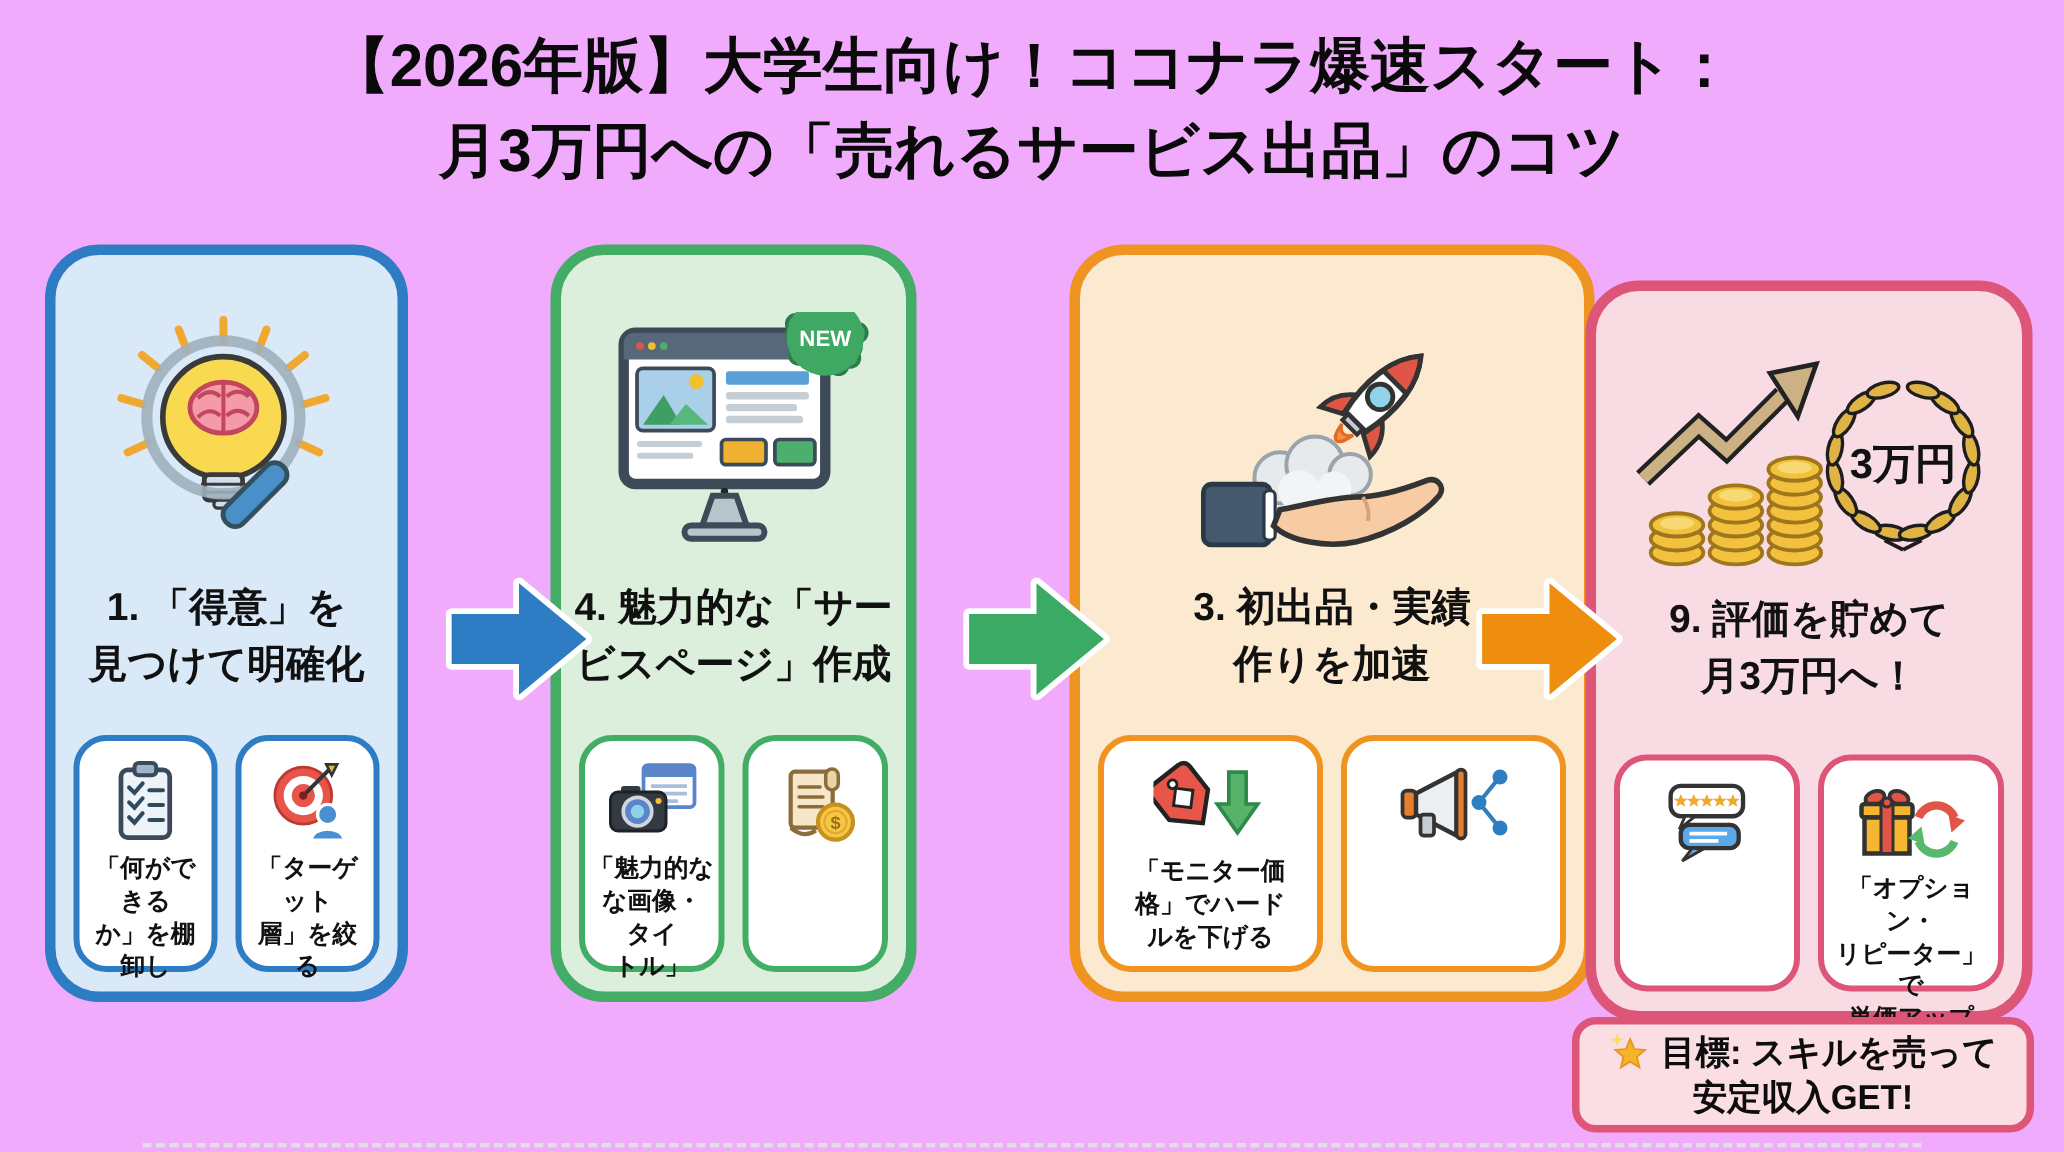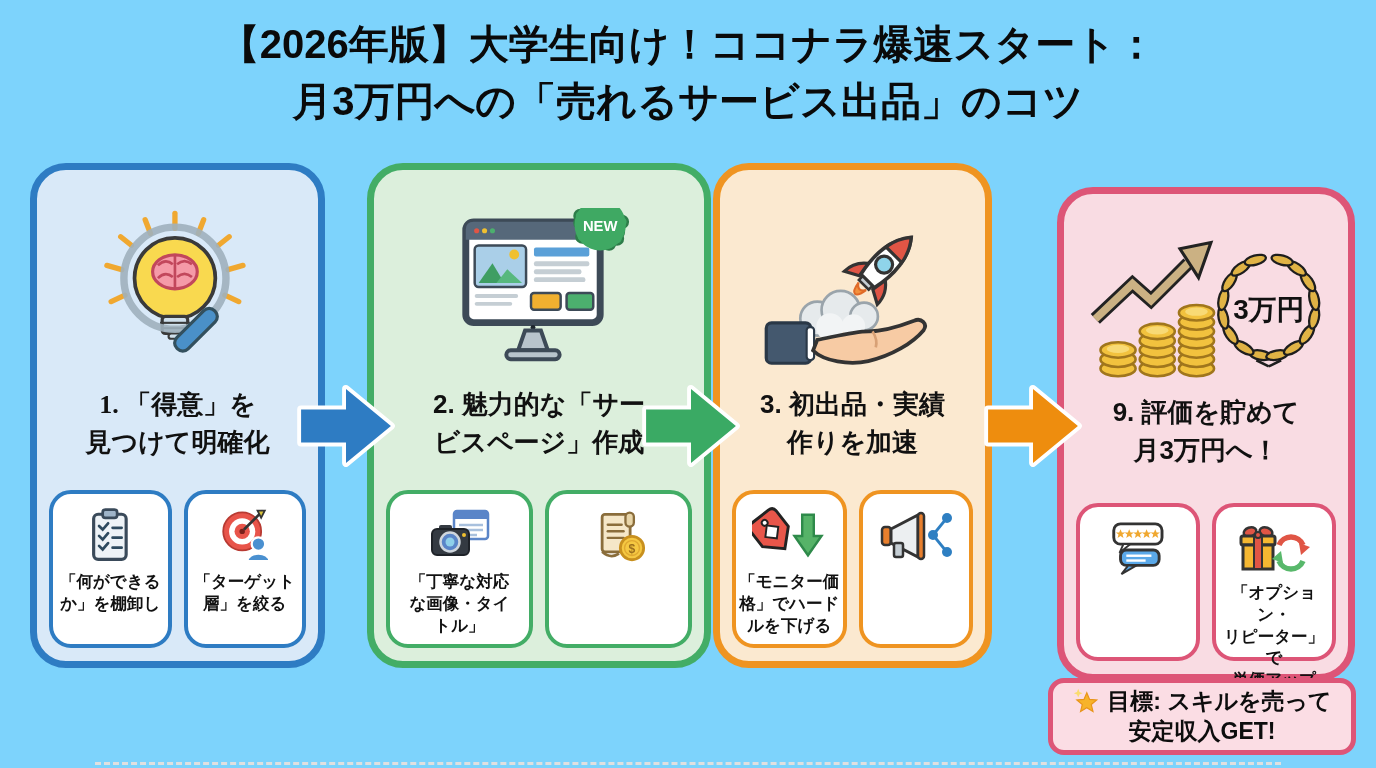--- a/index.html
+++ b/index.html
@@ -1,24 +1,24 @@
 <!DOCTYPE html>
 <html><head>
 <meta charset="utf-8">
 <style>
   html,body{margin:0;padding:0;background:#fff;}
-  .canvas{position:relative;width:1376px;height:768px;background:#7dd3fc;overflow:hidden;
+  .canvas{position:relative;width:1376px;height:768px;background:#f0abfc;overflow:hidden;
           font-family:"Liberation Sans","DejaVu Sans",sans-serif;color:#0c0c0c;}
   .title{position:absolute;top:16px;left:0;width:100%;text-align:center;
          font-weight:900;font-size:40px;line-height:1.42;letter-spacing:0;color:#0a0a0a;}
   .card{position:absolute;top:163px;box-sizing:border-box;border:7px solid var(--accent);
         background:var(--bg);border-radius:36px;display:flex;flex-direction:column;align-items:center;}
-  #card0{left:30px;width:295px;height:505px;font-family:Liberation Serif, serif;}
-  #card1{left:367px;width:344px;height:505px;}
-  #card2{left:713px;width:279px;height:505px;}
+  #card0{left:30px;width:242px;height:505px;}
+  #card1{left:367px;width:244px;height:505px;}
+  #card2{left:713px;width:350px;height:505px;}
   #card3{left:1057px;width:298px;height:494px;margin-top:24px;}
   .icon-main{margin-top:38px;height:168px;display:flex;align-items:center;justify-content:center;}
   #card3 .icon-main{margin-top:30px;height:160px;}
   .icon-main svg{height:100%;}
   .card-title{margin:10px 4px 0;font-size:26px;font-weight:800;text-align:center;
               line-height:1.45;white-space:pre-line;color:#111;}
   .subs{margin-top:auto;margin-bottom:13px;display:flex;gap:12px;width:100%;
         box-sizing:border-box;padding:0 12px;}
   .sub{flex:1;box-sizing:border-box;height:158px;background:#ffffff;border:4px solid var(--accent);
        border-radius:22px;display:flex;flex-direction:column;align-items:center;padding:12px 3px 6px;}
@@ -152,39 +152,39 @@
               <circle cx="176" cy="14" r="6"></circle>
             <circle cx="149" cy="1" r="6"></circle>
               <circle cx="134" cy="8" r="6"></circle>
               <circle cx="171" cy="31" r="6"></circle>
           </g>
           <circle cx="154" cy="17" r="26" fill="#3fa963"></circle>
           <text x="154" y="23" font-size="15" font-weight="bold" fill="#ffffff" text-anchor="middle">NEW</text>
         </g>
       </svg>
     </div>
-    <h2 class="card-title">2. 魅力的な「サー
+    <h2 class="card-title">4. 魅力的な「サー
 ビスページ」作成</h2>
     <div class="subs">
       <div class="sub">
         <div class="sub-icon">
           <svg viewBox="0 0 64 56">
             <rect x="26" y="4" width="34" height="28" rx="3" fill="#ffffff" stroke="#5a85c8" stroke-width="2.5"></rect>
             <path d="M26,7 q0,-3 3,-3 h28 q3,0 3,3 v5 h-34 z" fill="#5a85c8"></path>
             <line x1="31" y1="18" x2="55" y2="18" stroke="#a8c0dd" stroke-width="2.5"></line>
             <line x1="31" y1="23" x2="55" y2="23" stroke="#a8c0dd" stroke-width="2.5"></line>
             <line x1="31" y1="28" x2="49" y2="28" stroke="#a8c0dd" stroke-width="2.5"></line>
             <rect x="11" y="18" width="13" height="7" rx="2" fill="#343a42"></rect>
             <rect x="4" y="22" width="37" height="26" rx="5" fill="#343a42" stroke="#1e2228" stroke-width="2"></rect>
             <circle cx="22" cy="35" r="9.5" fill="#5a85c8" stroke="#cfd6dd" stroke-width="2.5"></circle>
             <circle cx="22" cy="35" r="4.5" fill="#8fd0ea"></circle>
             <circle cx="36" cy="28" r="2" fill="#f0c030"></circle>
           </svg>
         </div>
-        <p>「丁寧な対応
+        <p>「魅力的な
 な画像・タイ
 トル」</p>
       </div>
       <div class="sub">
         <div class="sub-icon">
           <svg viewBox="0 0 62 60">
             <rect x="13" y="8" width="30" height="40" rx="3" fill="#f5e7c8" stroke="#8a6d3b" stroke-width="3"></rect>
             <rect x="38" y="6" width="9" height="15" rx="4.5" fill="#e8d5a8" stroke="#8a6d3b" stroke-width="2.5"></rect>
             <g stroke="#8a6d3b" stroke-width="2.5" stroke-linecap="round">
               <line x1="19" y1="19" x2="34" y2="19"></line>

